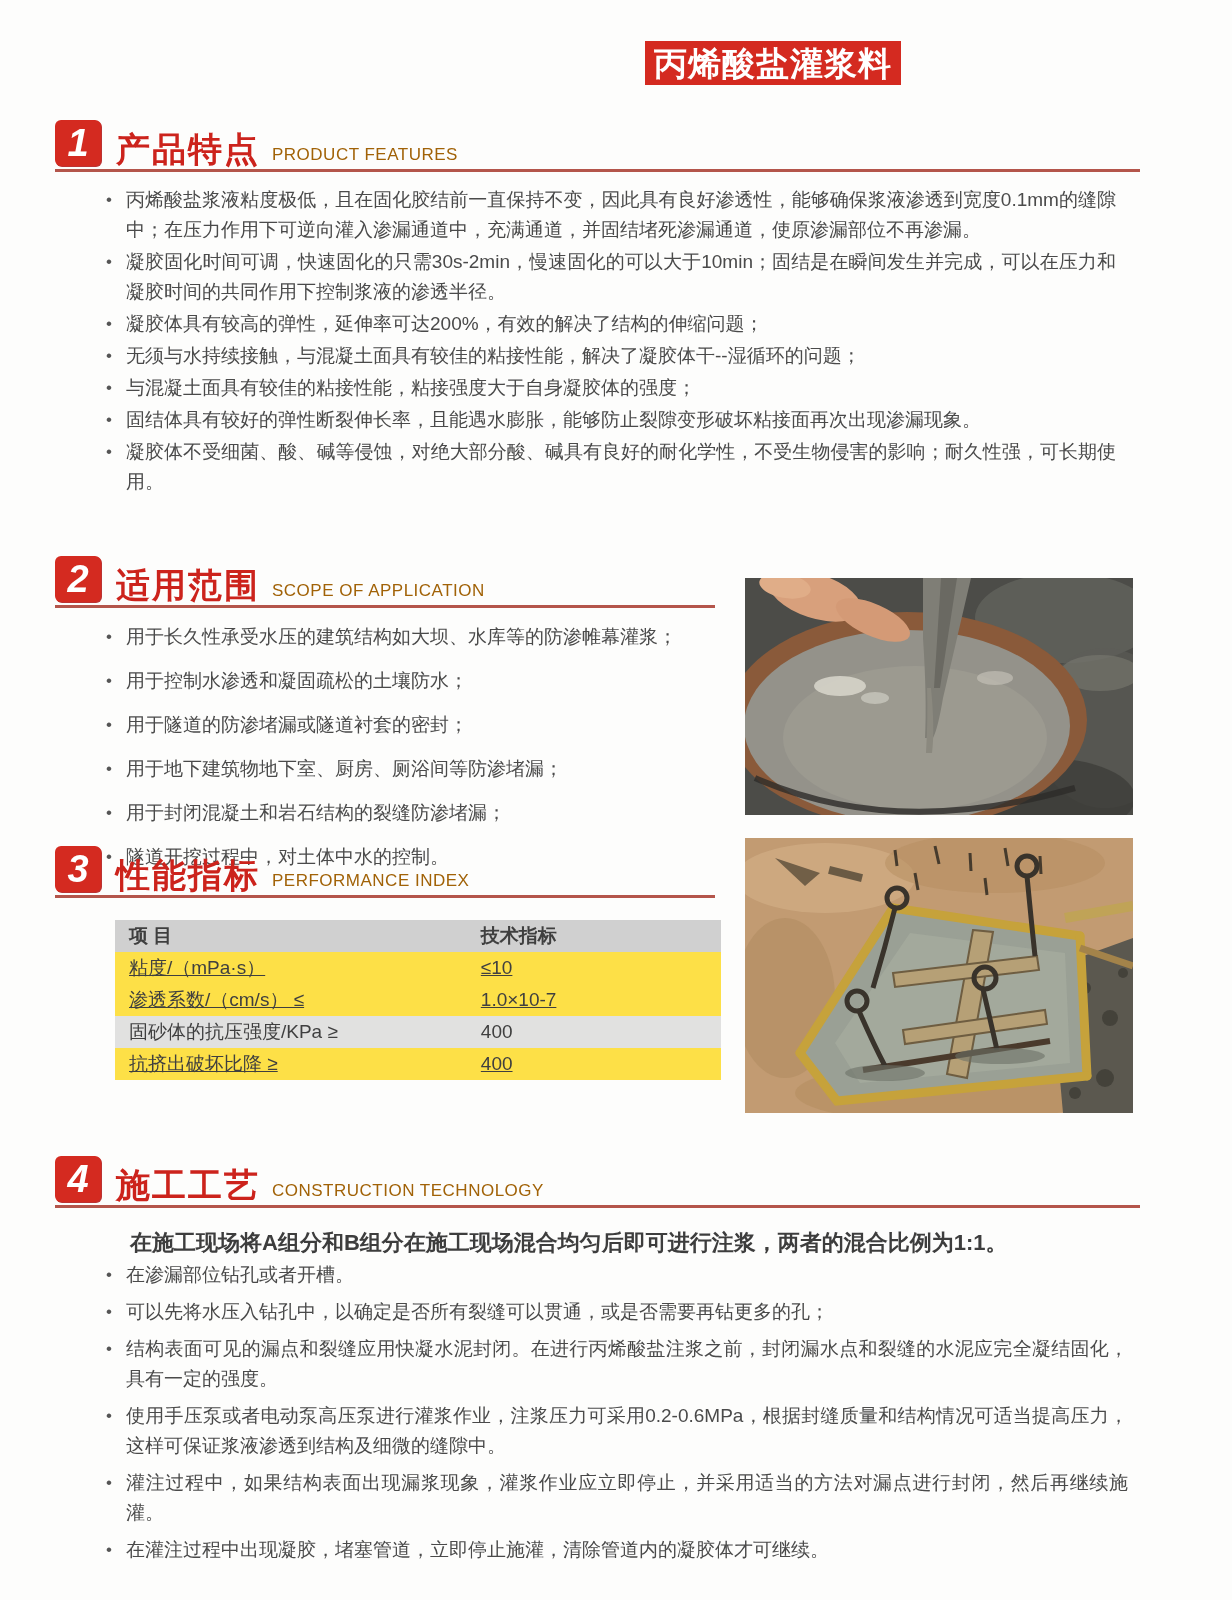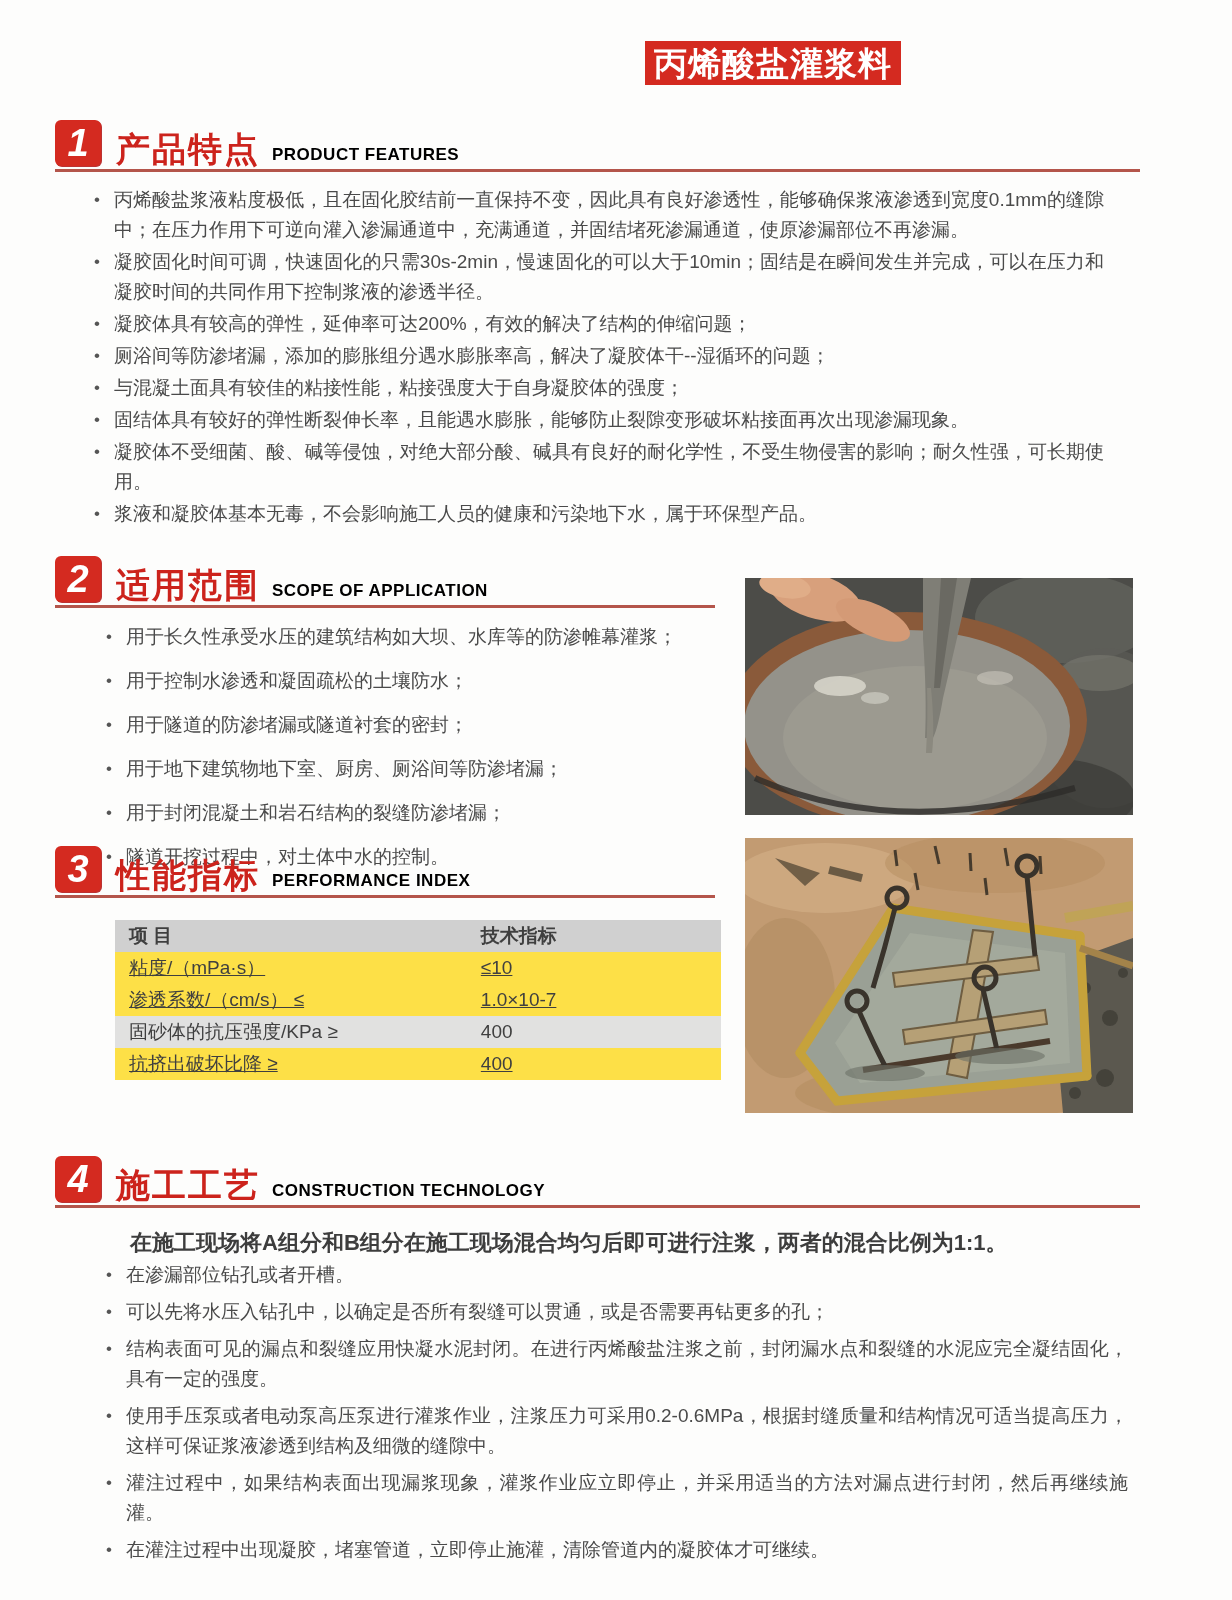--- a/index.html
+++ b/index.html
@@ -19,29 +19,29 @@
     border-bottom:3px solid #b4554b;padding-bottom:3px;
   }
   .sec-head.wide{width:1085px;}
   .sec-head.short{width:660px;}
   .num-badge{
     flex:0 0 auto;width:46px;height:46px;background:#d42a20;border-radius:6px;
     color:#fff;font-size:38px;font-weight:bold;font-style:italic;
     text-align:center;line-height:47px;box-shadow:1px 1px 0 #b33;
   }
   .sec-title{margin-left:15px;font-size:34px;font-weight:bold;color:#cc231c;letter-spacing:2px;line-height:1;}
-  .sec-sub{margin-left:12px;font-size:17px;font-weight:bold;color:#000000;line-height:1;padding-bottom:3px;letter-spacing:.5px;}
+  .sec-sub{margin-left:12px;font-size:17px;font-weight:normal;color:#a16207;line-height:1;padding-bottom:3px;letter-spacing:.5px;}
   
   ul.blist{list-style:none;margin:0;padding:0;}
   ul.blist li{
     position:relative;padding-left:28px;color:#4a4a4a;font-size:19px;
     line-height:30px;text-align:justify;
   }
   ul.blist li::before{content:"•";position:absolute;left:8px;top:0;color:#555;font-size:17px;}
-  .list-s1{position:absolute;left:86px;top:185px;width:1018px;}
+  .list-s1{position:absolute;left:98px;top:185px;width:1018px;}
   .list-s1 li{margin-bottom:2px;}
   .list-s2{position:absolute;left:98px;top:622px;width:630px;}
   .list-s2 li{margin-bottom:14px;line-height:22px;}
   .list-s4{position:absolute;left:98px;top:1260px;width:1030px;}
   .list-s4 li{margin-bottom:7px;}
   .s4-intro{
     position:absolute;left:130px;top:1230px;width:1010px;
     font-size:22px;font-weight:bold;color:#3d3d3d;line-height:26px;
   }
   
@@ -69,25 +69,24 @@
 
   <div class="sec-head wide" style="top:120px;">
     <div class="num-badge">1</div>
     <div class="sec-title">产品特点</div>
     <div class="sec-sub">PRODUCT FEATURES</div>
   </div>
   <ul class="blist list-s1">
     <li>丙烯酸盐浆液粘度极低，且在固化胶结前一直保持不变，因此具有良好渗透性，能够确保浆液渗透到宽度0.1mm的缝隙中；在压力作用下可逆向灌入渗漏通道中，充满通道，并固结堵死渗漏通道，使原渗漏部位不再渗漏。</li>
     <li>凝胶固化时间可调，快速固化的只需30s-2min，慢速固化的可以大于10min；固结是在瞬间发生并完成，可以在压力和凝胶时间的共同作用下控制浆液的渗透半径。</li>
     <li>凝胶体具有较高的弹性，延伸率可达200%，有效的解决了结构的伸缩问题；</li>
-    <li>厕浴间等防渗堵漏，添加的膨胀组分遇水膨胀率高，解决了凝胶体干--湿循环的问题；</li>
+    <li>无须与水持续接触，与混凝土面具有较佳的粘接性能，解决了凝胶体干--湿循环的问题；</li>
     <li>与混凝土面具有较佳的粘接性能，粘接强度大于自身凝胶体的强度；</li>
     <li>固结体具有较好的弹性断裂伸长率，且能遇水膨胀，能够防止裂隙变形破坏粘接面再次出现渗漏现象。</li>
     <li>凝胶体不受细菌、酸、碱等侵蚀，对绝大部分酸、碱具有良好的耐化学性，不受生物侵害的影响；耐久性强，可长期使用。</li>
-    <li>浆液和凝胶体基本无毒，不会影响施工人员的健康和污染地下水，属于环保型产品。</li>
   </ul>
 
   <div class="sec-head short" style="top:556px;">
     <div class="num-badge">2</div>
     <div class="sec-title">适用范围</div>
     <div class="sec-sub">SCOPE OF APPLICATION</div>
   </div>
   <ul class="blist list-s2">
     <li>用于长久性承受水压的建筑结构如大坝、水库等的防渗帷幕灌浆；</li>
     <li>用于控制水渗透和凝固疏松的土壤防水；</li>

